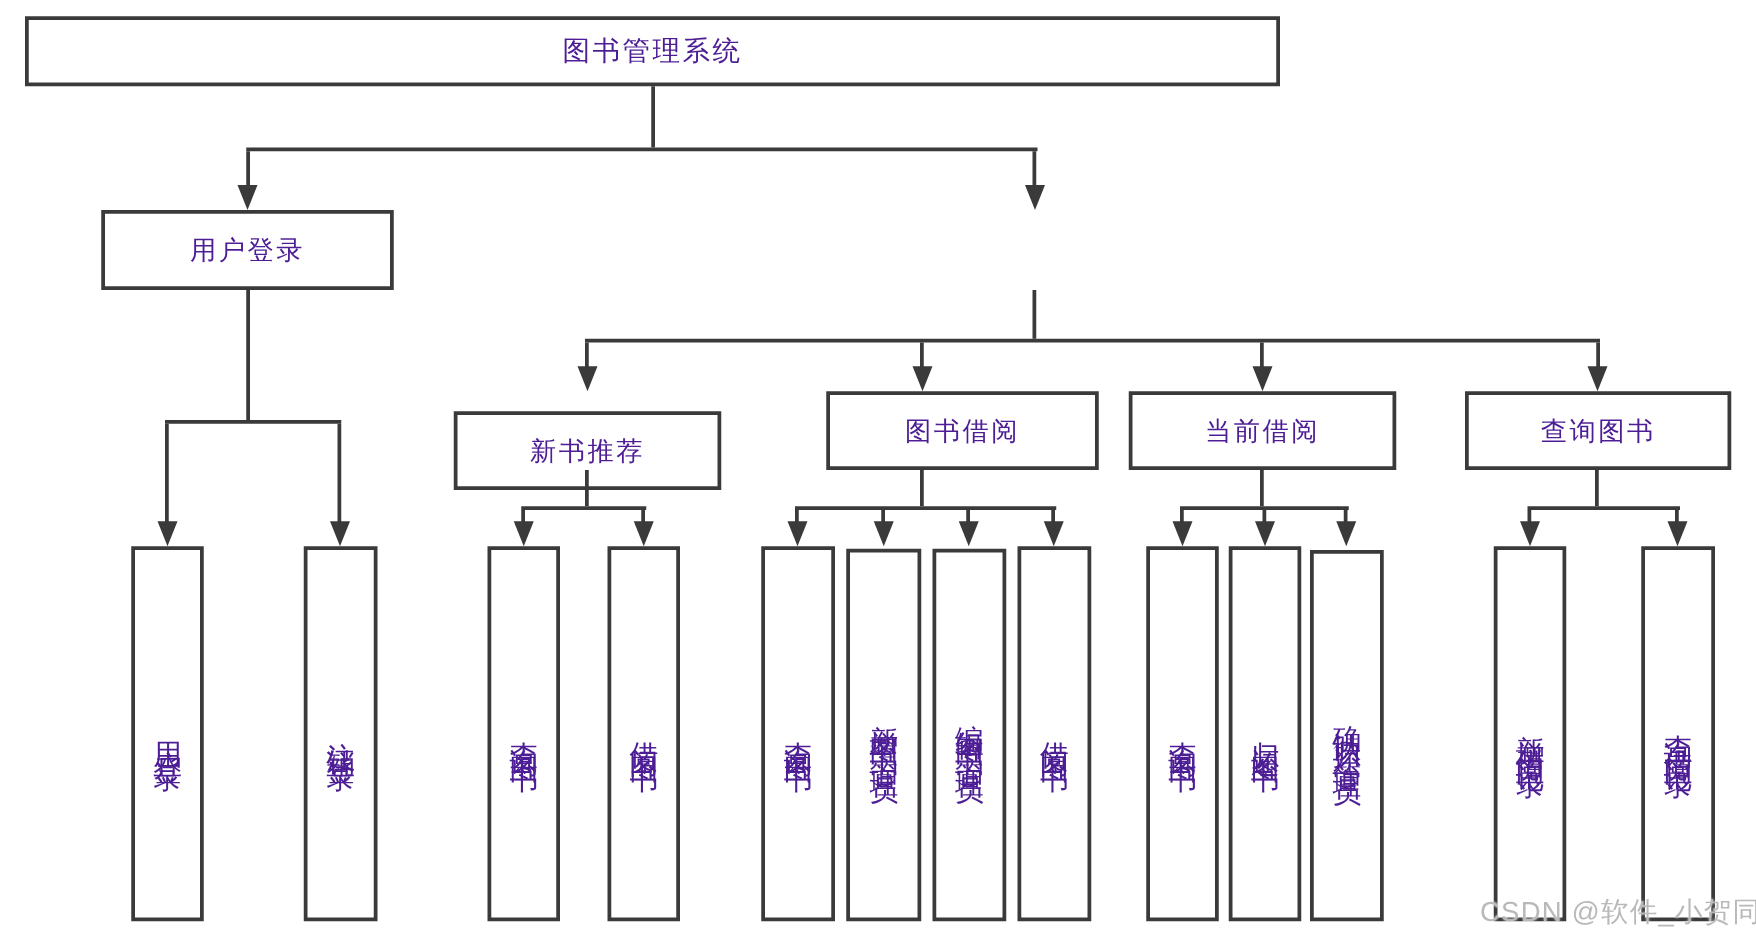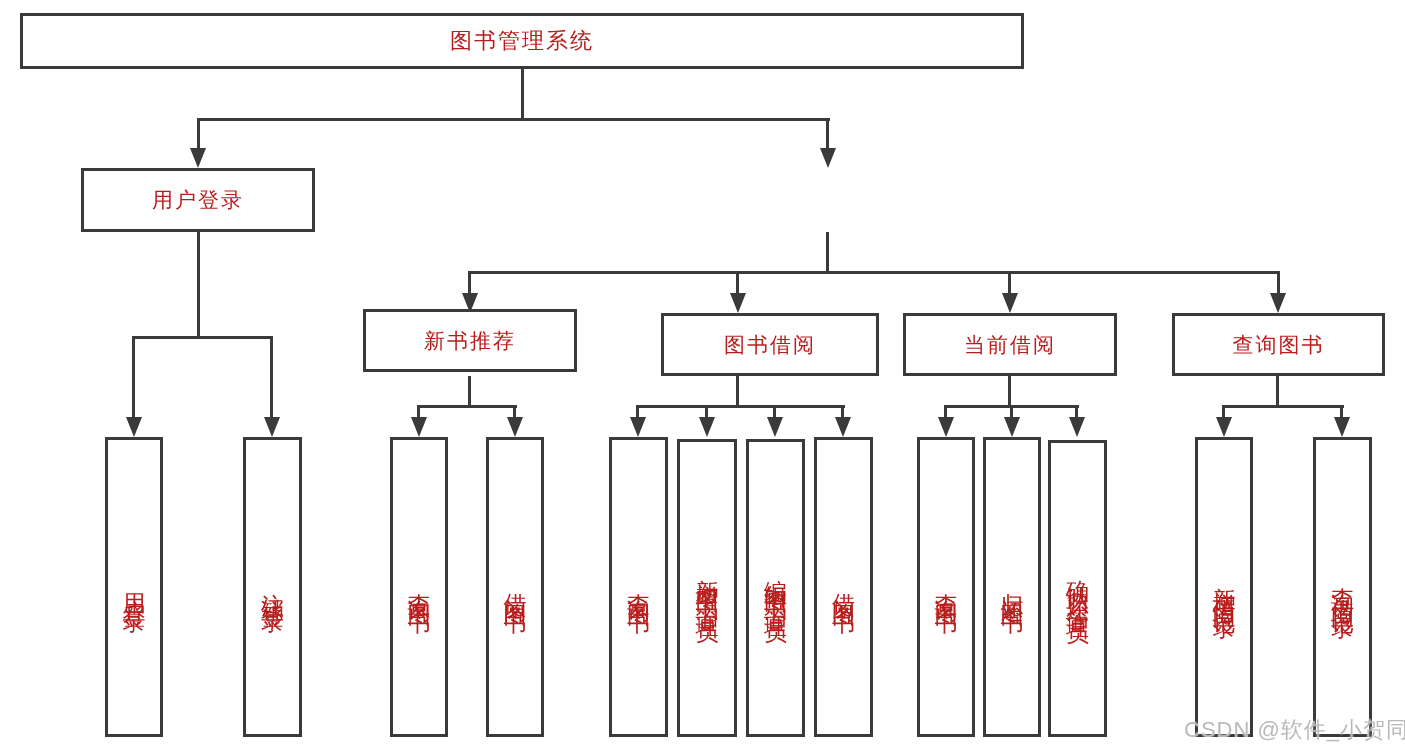--- a/index.html
+++ b/index.html
@@ -12,21 +12,21 @@
     overflow: hidden;
   }
   .box {
     position: absolute;
     box-sizing: border-box;
     background: #ffffff;
     border: 3px solid #3a3a3a;
     display: flex;
     align-items: center;
     justify-content: center;
-    color: #b91c1c;
+    color: #4c1d95;
   }
   .hbox { font-size: 21px; letter-spacing: 2px; }
   .hbox.root { font-size: 22px; }
   .vbox {
     writing-mode: vertical-rl;
     text-orientation: mixed;
     font-size: 23px;
     letter-spacing: 6px;
     line-height: 1;
   }
@@ -81,21 +81,21 @@
   <div class="line" style="left:468px; top:271px; width:812px; height:3px;"></div>
   <div class="line" style="left:468px; top:274px; width:3px; height:22px;"></div>
   <div class="line" style="left:736px; top:274px; width:3px; height:22px;"></div>
   <div class="line" style="left:1008px; top:274px; width:3px; height:22px;"></div>
   <div class="line" style="left:1277px; top:274px; width:3px; height:22px;"></div>
   <div class="arrow" style="left:462px; top:293px;"></div>
   <div class="arrow" style="left:730px; top:293px;"></div>
   <div class="arrow" style="left:1002px; top:293px;"></div>
   <div class="arrow" style="left:1270px; top:293px;"></div>
 
-  <div class="box hbox" style="left:363px; top:309px; width:214px; height:63px;">
+  <div class="box hbox" style="left:363px; top:329px; width:214px; height:63px;">
     <span>新书推荐</span>
   </div>
   <div class="box hbox" style="left:661px; top:313px; width:218px; height:63px;">
     <span>图书借阅</span>
   </div>
   <div class="box hbox" style="left:903px; top:313px; width:214px; height:63px;">
     <span>当前借阅</span>
   </div>
   <div class="box hbox" style="left:1172px; top:313px; width:213px; height:63px;">
     <span>查询图书</span>

